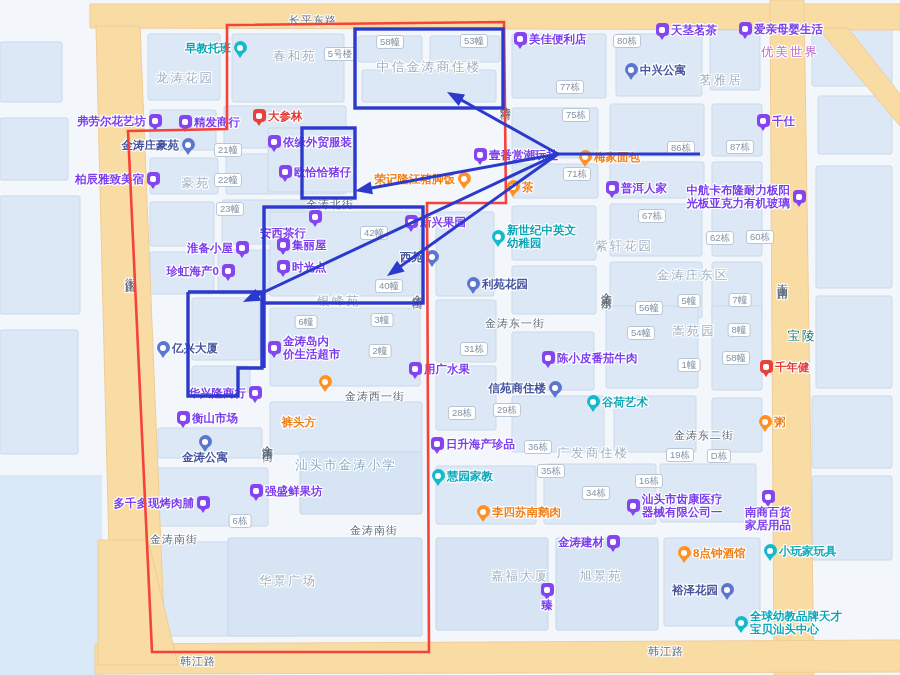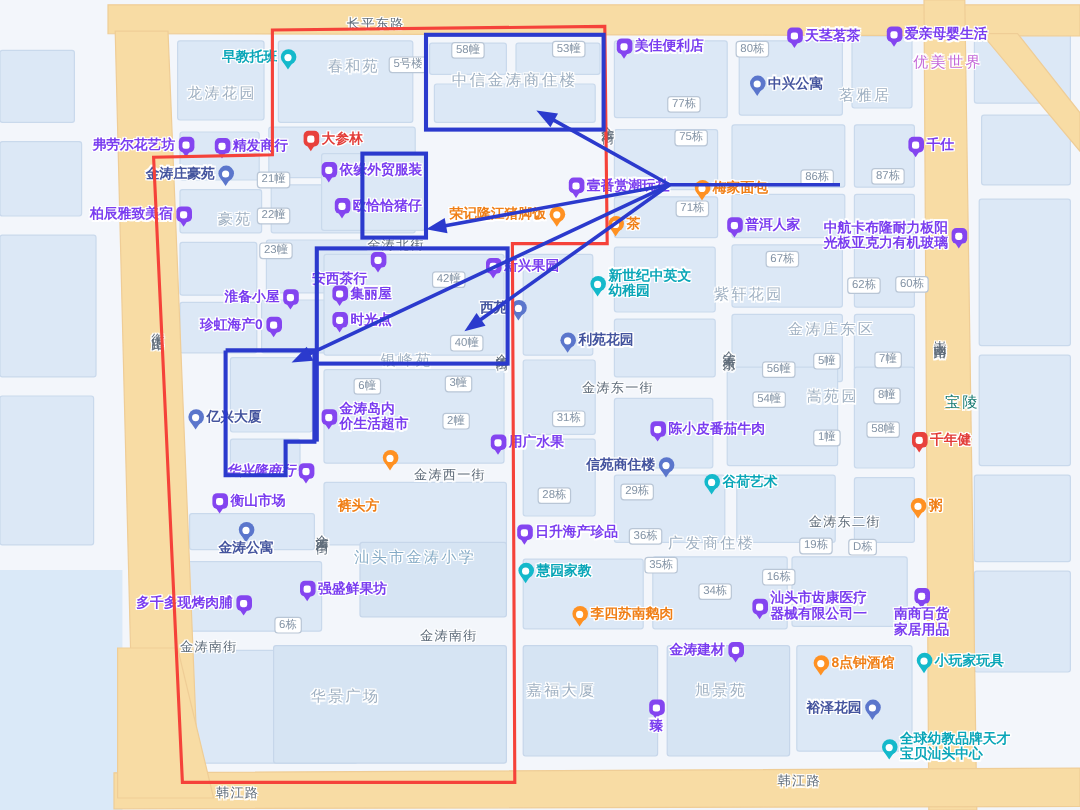--- a/index.html
+++ b/index.html
@@ -154,21 +154,21 @@
     <div class="lbl arealabel" style="left: 295px; top: 56px;">春和苑</div>
     <div class="lbl arealabel" style="left: 429px; top: 67px; font-size: 13px;">中信金涛商住楼</div>
     <div class="lbl arealabel" style="left: 196px; top: 183px;">豪苑</div>
     <div class="lbl arealabel" style="left: 721px; top: 80px;">茗雅居</div>
     <div class="lbl arealabel" style="left: 790px; top: 52px; color: rgb(196, 104, 216);">优美世界</div>
     <div class="lbl arealabel" style="left: 624px; top: 246px;">紫轩花园</div>
     <div class="lbl arealabel" style="left: 693px; top: 275px;">金涛庄东区</div>
     <div class="lbl arealabel" style="left: 694px; top: 331px;">嵩苑园</div>
     <div class="lbl arealabel" style="left: 339px; top: 301px;">银峰苑</div>
     <div class="lbl arealabel" style="left: 288px; top: 581px;">华景广场</div>
-    <div class="lbl arealabel" style="left: 468px; top: 576px; text-align: right;">嘉福大厦</div>
+    <div class="lbl arealabel" style="left: 520px; top: 576px; text-align: right;">嘉福大厦</div>
     <div class="lbl arealabel" style="left: 601px; top: 576px;">旭景苑</div>
     <div class="lbl arealabel" style="left: 346px; top: 465px; color: rgb(133, 171, 198);">汕头市金涛小学</div>
     <div class="lbl arealabel" style="left: 593px; top: 453px;">广发商住楼</div>
     <div class="lbl arealabel" style="left: 802px; top: 336px; color: #0f766e;">宝陵</div>
     <div class="badge" style="left: 228px; top: 150px;">21幢</div>
     <div class="badge" style="left: 228px; top: 180px;">22幢</div>
     <div class="badge" style="left: 230px; top: 209px;">23幢</div>
     <div class="badge" style="left: 340px; top: 54px;">5号楼</div>
     <div class="badge" style="left: 390px; top: 42px;">58幢</div>
     <div class="badge" style="left: 474px; top: 41px;">53幢</div>
@@ -181,21 +181,21 @@
     <div class="badge" style="left: 652px; top: 216px;">67栋</div>
     <div class="badge" style="left: 720px; top: 238px;">62栋</div>
     <div class="badge" style="left: 760px; top: 237px;">60栋</div>
     <div class="badge" style="left: 374px; top: 233px;">42幢</div>
     <div class="badge" style="left: 389px; top: 286px;">40幢</div>
     <div class="badge" style="left: 306px; top: 322px;">6幢</div>
     <div class="badge" style="left: 382px; top: 320px;">3幢</div>
     <div class="badge" style="left: 380px; top: 351px;">2幢</div>
     <div class="badge" style="left: 474px; top: 349px;">31栋</div>
     <div class="badge" style="left: 462px; top: 413px;">28栋</div>
-    <div class="badge" style="left: 531px; top: 410px;">29栋</div>
+    <div class="badge" style="left: 507px; top: 410px;">29栋</div>
     <div class="badge" style="left: 538px; top: 447px;">36栋</div>
     <div class="badge" style="left: 649px; top: 308px;">56幢</div>
     <div class="badge" style="left: 641px; top: 333px;">54幢</div>
     <div class="badge" style="left: 689px; top: 301px;">5幢</div>
     <div class="badge" style="left: 740px; top: 300px;">7幢</div>
     <div class="badge" style="left: 739px; top: 330px;">8幢</div>
     <div class="badge" style="left: 736px; top: 358px;">58幢</div>
     <div class="badge" style="left: 689px; top: 365px;">1幢</div>
     <div class="badge" style="left: 551px; top: 471px;">35栋</div>
     <div class="badge" style="left: 596px; top: 493px;">34栋</div>
@@ -321,21 +321,21 @@
       <span class="pin rd" style="--c: #5b76cc;"></span>
       <div class="poilbl" style="color: rgb(68, 84, 158); left: 9px; top: -6.5px;">亿兴大厦</div>
     </div>
     <div class="poi" style="left: 274px; top: 348px;">
       <span class="pin sq" style="--c: #8445f0;"></span>
       <div class="poilbl" style="color: rgb(122, 61, 240); left: 9px; top: -13px;">金涛岛内
 价生活超市</div>
     </div>
     <div class="poi" style="left: 255px; top: 393px;">
       <span class="pin sq" style="--c: #8445f0;"></span>
-      <div class="poilbl" style="color: rgb(122, 61, 240); right: 9px; top: -6.5px; text-align: right; font-style: italic;">华兴隆商行</div>
+      <div class="poilbl" style="color: rgb(122, 61, 240); right: 9px; top: -6.5px; text-align: right;">华兴隆商行</div>
     </div>
     <div class="poi" style="left: 183px; top: 418px;">
       <span class="pin sq" style="--c: #8445f0;"></span>
       <div class="poilbl" style="color: rgb(122, 61, 240); left: 9px; top: -6.5px;">衡山市场</div>
     </div>
     <div class="poi" style="left: 205px; top: 442px;">
       <span class="pin rd" style="--c: #5b76cc;"></span>
       <div class="poilbl" style="color: rgb(68, 84, 158); left: 0px; top: 9px; transform: translateX(-50%); text-align: center;">金涛公寓</div>
     </div>
     <div class="poi" style="left: 325px; top: 382px;">

